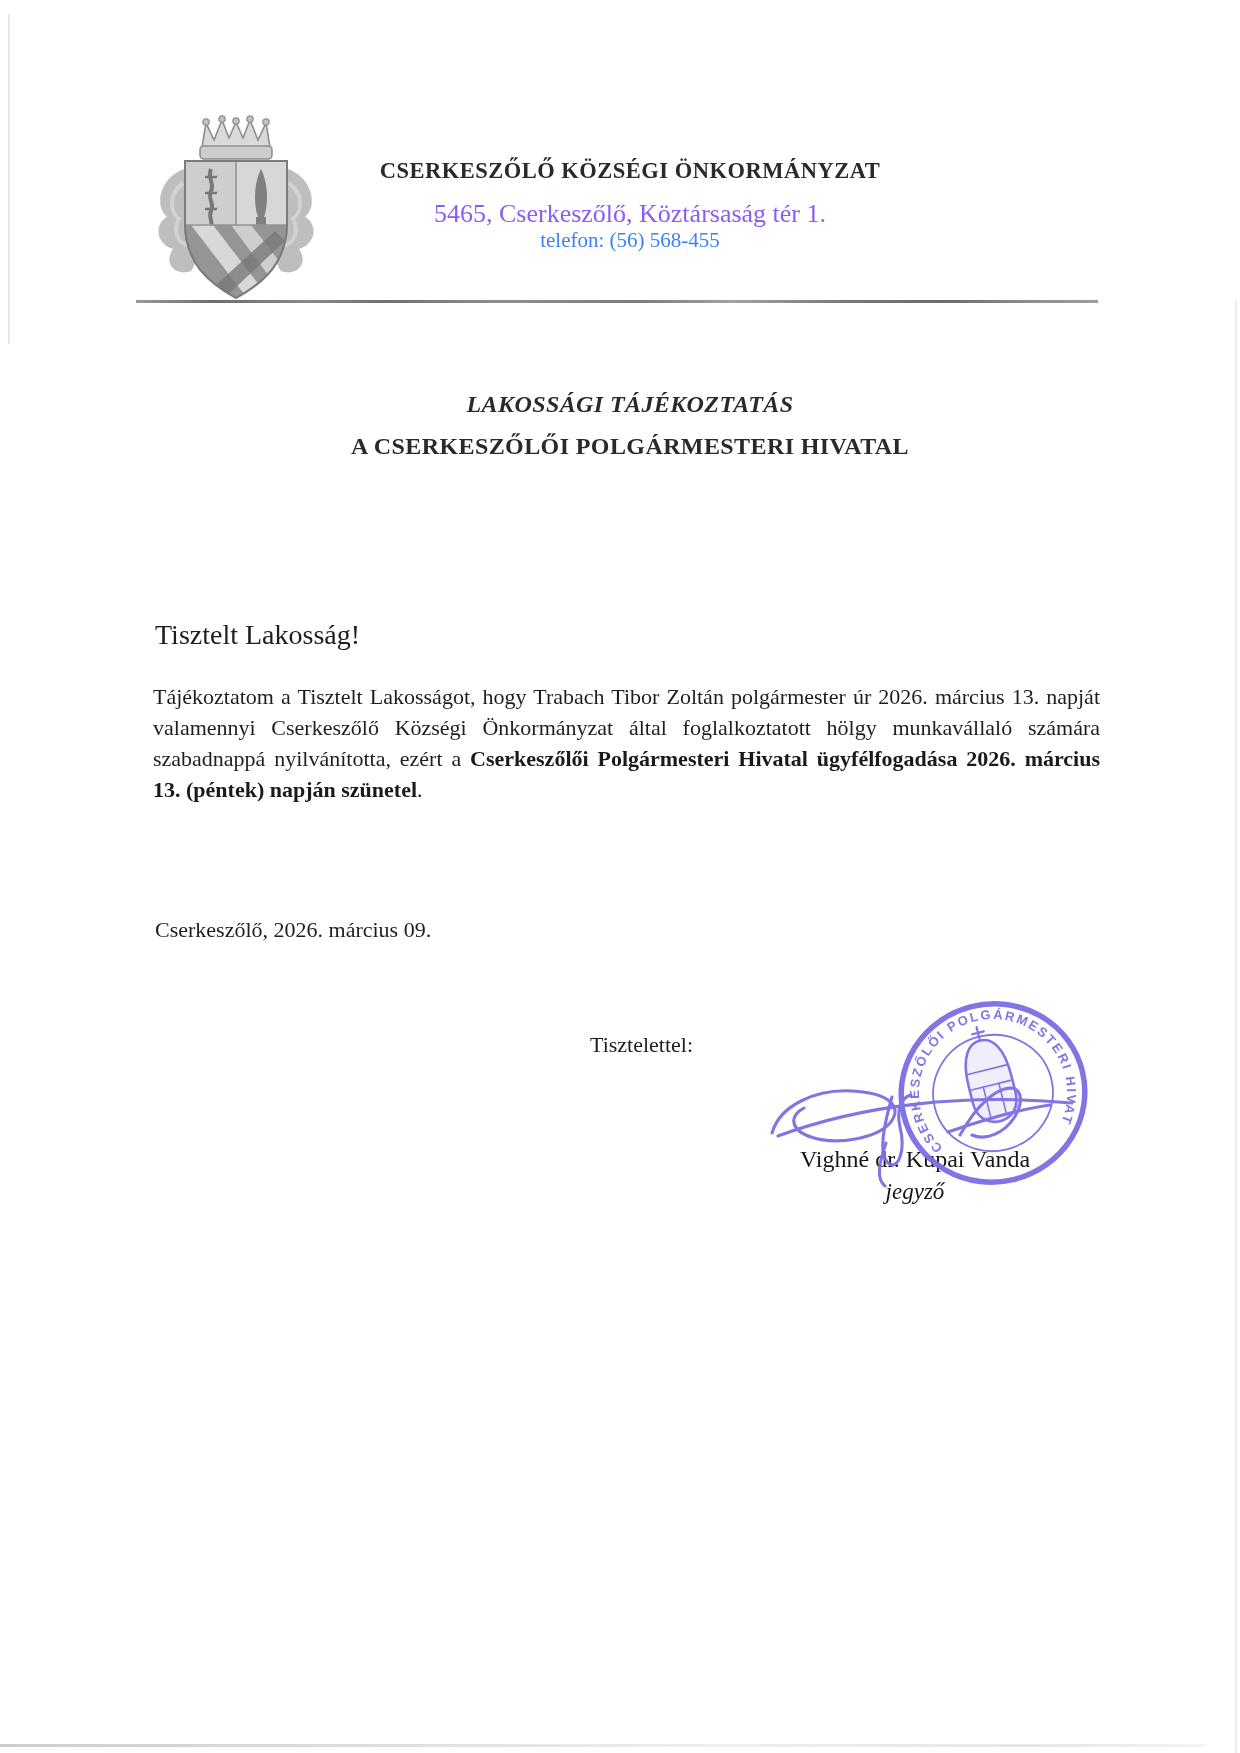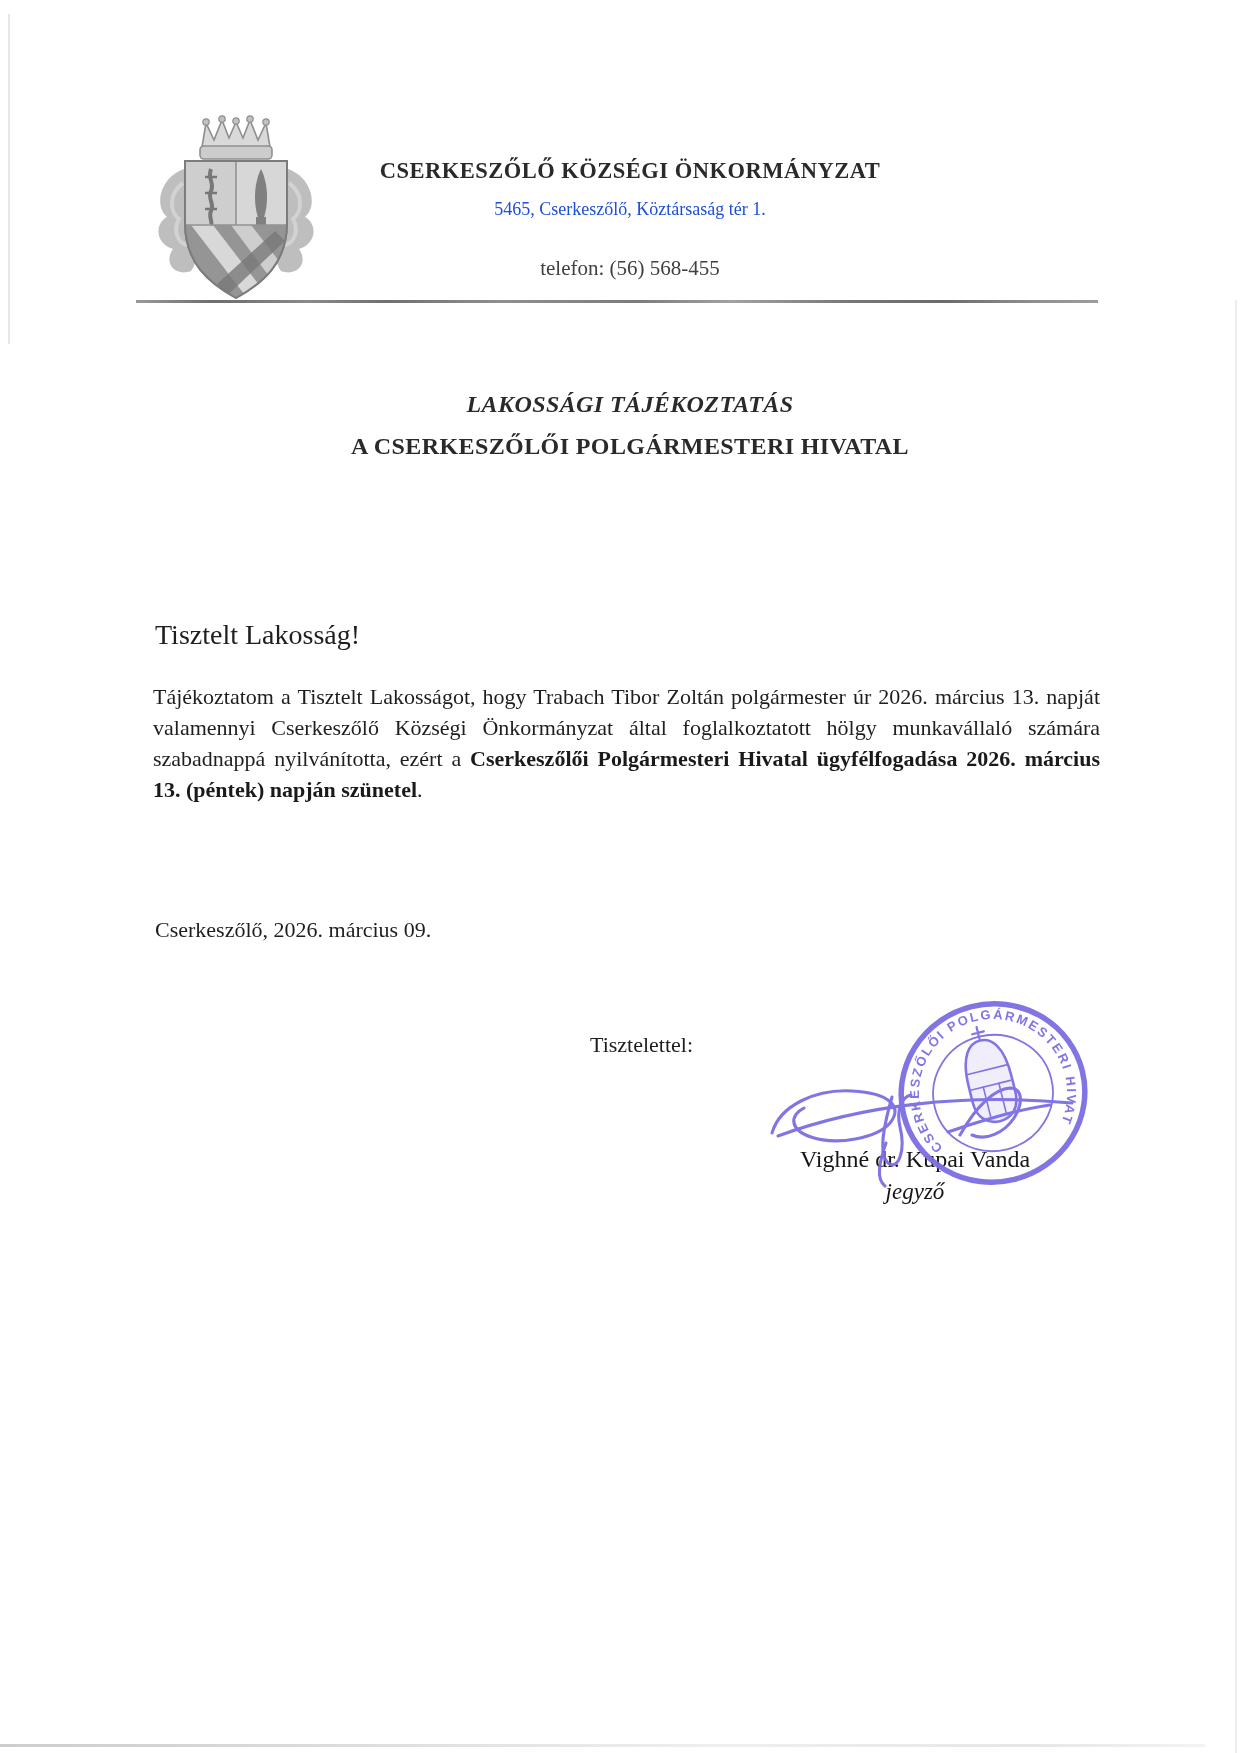--- a/index.html
+++ b/index.html
@@ -13,22 +13,22 @@
   }
   .abs{position:absolute;}
   
   .scan-left{left:8px;top:14px;width:2px;height:330px;background:#e7e7e7;}
   .scan-right{left:1235px;top:300px;width:2px;height:1453px;background:#ededed;}
   .scan-bottom{left:0;top:1744px;width:1205px;height:3px;
     background:linear-gradient(90deg,#cdcdcd,#e0e0e0 35%,#efefef 60%,#e6e6e6 85%,#f3f3f3);}
   
   .hdr{left:130px;width:1000px;text-align:center;}
   .hdr-org{top:158px;font-size:22.5px;font-weight:bold;letter-spacing:.5px;color:#2a2a2a;}
-  .hdr-addr{top:199px;font-size:18px;color:#1d4ed8;}
-  .hdr-phone{top:256px;font-size:21px;color:#404040;}
+  .hdr-addr{top:199px;font-size:26px;color:#8b5cf6;}
+  .hdr-phone{top:228px;font-size:21px;color:#3b82f6;}
   .divider{left:136px;top:300px;width:962px;height:3px;
     background:linear-gradient(90deg,#9a9a9a 0%,#6d6d6d 8%,#8a8a8a 18%,#707070 26%,#8f8f8f 38%,#7b7b7b 52%,#a2a2a2 62%,#777 74%,#6b6b6b 84%,#8e8e8e 93%,#9d9d9d 100%);}
   
   .ttl{left:130px;width:1000px;text-align:center;font-weight:bold;font-size:24px;letter-spacing:.4px;color:#2a2a2a;}
   .ttl1{top:391px;font-style:italic;} .ttl2{top:433px;} .ttl3{top:475px;}
   
   .salutation{left:155px;top:619px;font-size:28px;}
   .para{left:153px;top:681px;width:947px;font-size:22px;line-height:31px;
     text-align:justify;margin:0;}
   .para b{color:#1a1a1a;}

